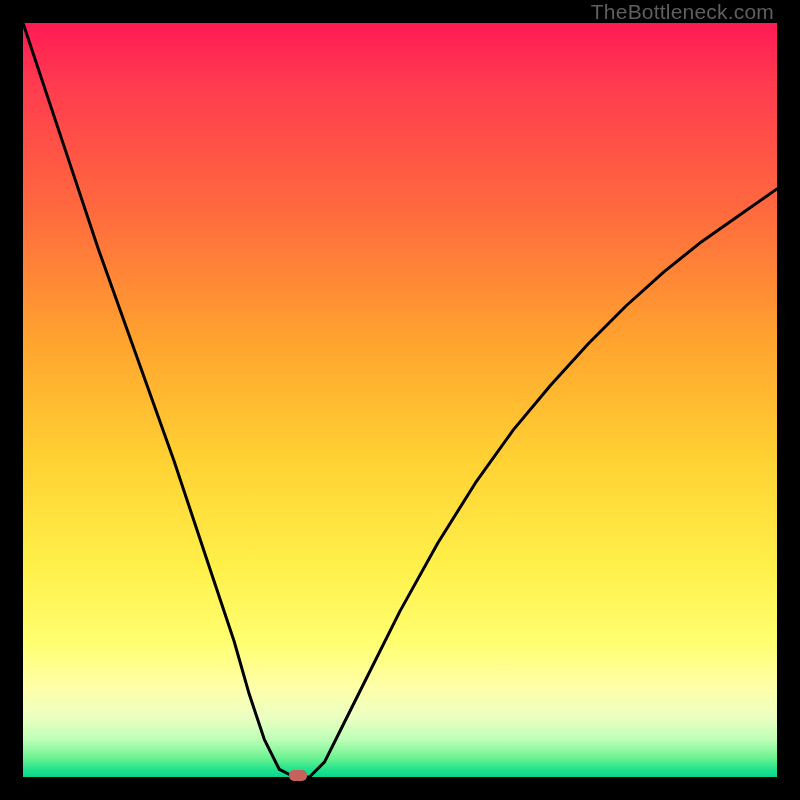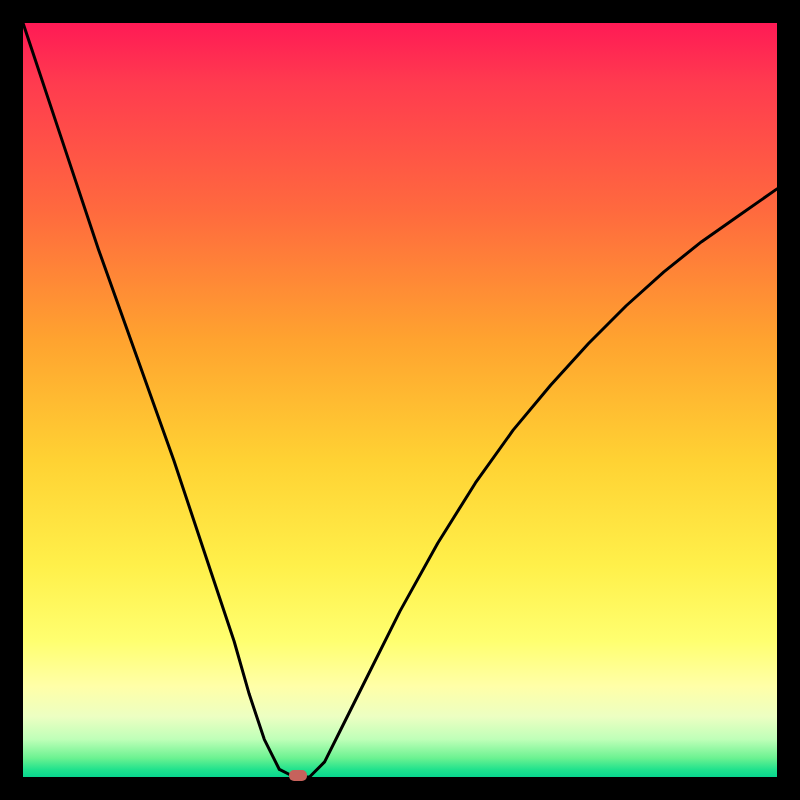--- a/index.html
+++ b/index.html
@@ -70,13 +70,14 @@
 </head>
 <body>
 
 <div class="frame">
   <div class="plot-area">
     <svg viewBox="0 0 754 754">
       <path d="M0.00 0.00 L37.70 113.10 L75.40 226.20 L113.10 331.76 L150.80 437.32 L188.50 550.42 L211.12 618.28 L226.20 671.06 L241.28 716.30 L256.36 746.46 L271.44 754.00 L278.98 754.00 L286.52 754.00 L301.60 738.92 L316.68 708.76 L339.30 663.52 L377.00 588.12 L414.70 520.26 L452.40 459.94 L490.10 407.16 L527.80 361.92 L565.50 320.45 L603.20 282.75 L640.90 248.82 L678.60 218.66 L716.30 192.27 L754.00 165.88" fill="none" stroke="#000" stroke-width="3" stroke-linecap="round" stroke-linejoin="round"></path>
     </svg>
     <div class="marker" style="left: 266.21px; top: 747px;"></div>
   </div>
+  <div class="watermark">TheBottleneck.com</div>
 </div>
 
 </body></html>

